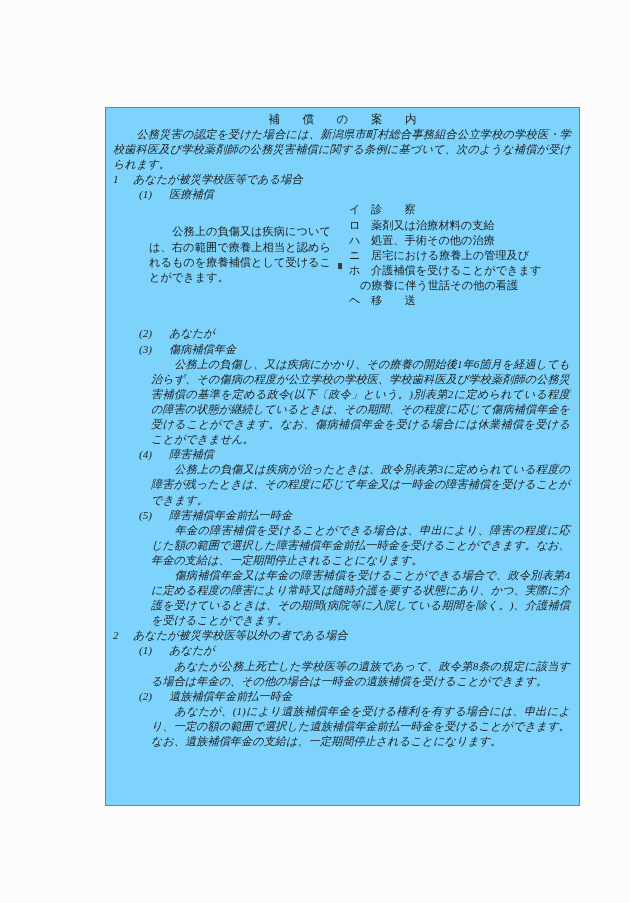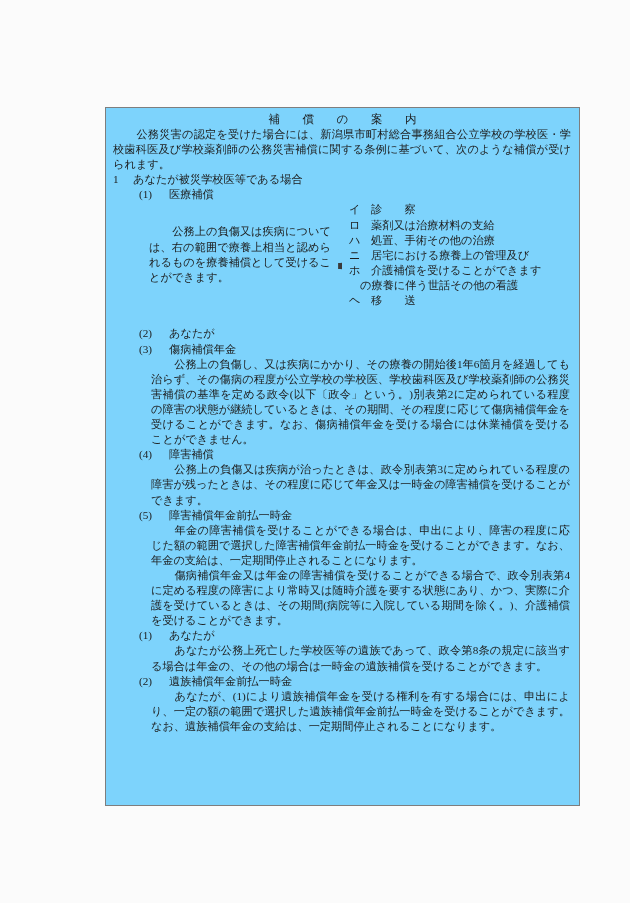--- a/index.html
+++ b/index.html
@@ -51,20 +51,21 @@
   }
 
   
   .para {
     font-size: 11.2px;
     line-height: 15.1px;
     margin: 0;
     text-align: justify;
     text-justify: inter-character;
     color: #1c1c1c;
+    font-style: italic;
   }
 
   
   .lead {
     padding: 0 3px 0 2px;
     text-indent: 12px;
   }
 
   
   .lvl1 {
@@ -202,20 +203,21 @@
     <p class="para body2">　公務上の負傷し、又は疾病にかかり、その療養の開始後1年6箇月を経過しても治らず、その傷病の程度が公立学校の学校医、学校歯科医及び学校薬剤師の公務災害補償の基準を定める政令(以下〔政令」という。)別表第2に定められている程度の障害の状態が継続しているときは、その期間、その程度に応じて傷病補償年金を受けることができます。なお、傷病補償年金を受ける場合には休業補償を受けることができません。</p>
 
     <p class="para lvl2"><span class="num">(4)</span><span>障害補償</span></p>
     <p class="para body2">　公務上の負傷又は疾病が治ったときは、政令別表第3に定められている程度の障害が残ったときは、その程度に応じて年金又は一時金の障害補償を受けることができます。</p>
 
     <p class="para lvl2"><span class="num">(5)</span><span>障害補償年金前払一時金</span></p>
     <p class="para body2">　年金の障害補償を受けることができる場合は、申出により、障害の程度に応じた額の範囲で選択した障害補償年金前払一時金を受けることができます。なお、年金の支給は、一定期間停止されることになります。</p>
 
     <p class="para body2">　傷病補償年金又は年金の障害補償を受けることができる場合で、政令別表第4に定める程度の障害により常時又は随時介護を要する状態にあり、かつ、実際に介護を受けているときは、その期間(病院等に入院している期間を除く。)、介護補償を受けることができます。</p>
 
+    <p class="para lvl1"><span class="num">2</span><span>あなたが被災学校医等以外の者である場合</span></p>
 
     <p class="para lvl2"><span class="num">(1)</span><span>あなたが</span></p>
     <p class="para body2">　あなたが公務上死亡した学校医等の遺族であって、政令第8条の規定に該当する場合は年金の、その他の場合は一時金の遺族補償を受けることができます。</p>
 
     <p class="para lvl2"><span class="num">(2)</span><span>遺族補償年金前払一時金</span></p>
     <p class="para body2">　あなたが、(1)により遺族補償年金を受ける権利を有する場合には、申出により、一定の額の範囲で選択した遺族補償年金前払一時金を受けることができます。なお、遺族補償年金の支給は、一定期間停止されることになります。</p>
 
   </div>
 </div>
 

